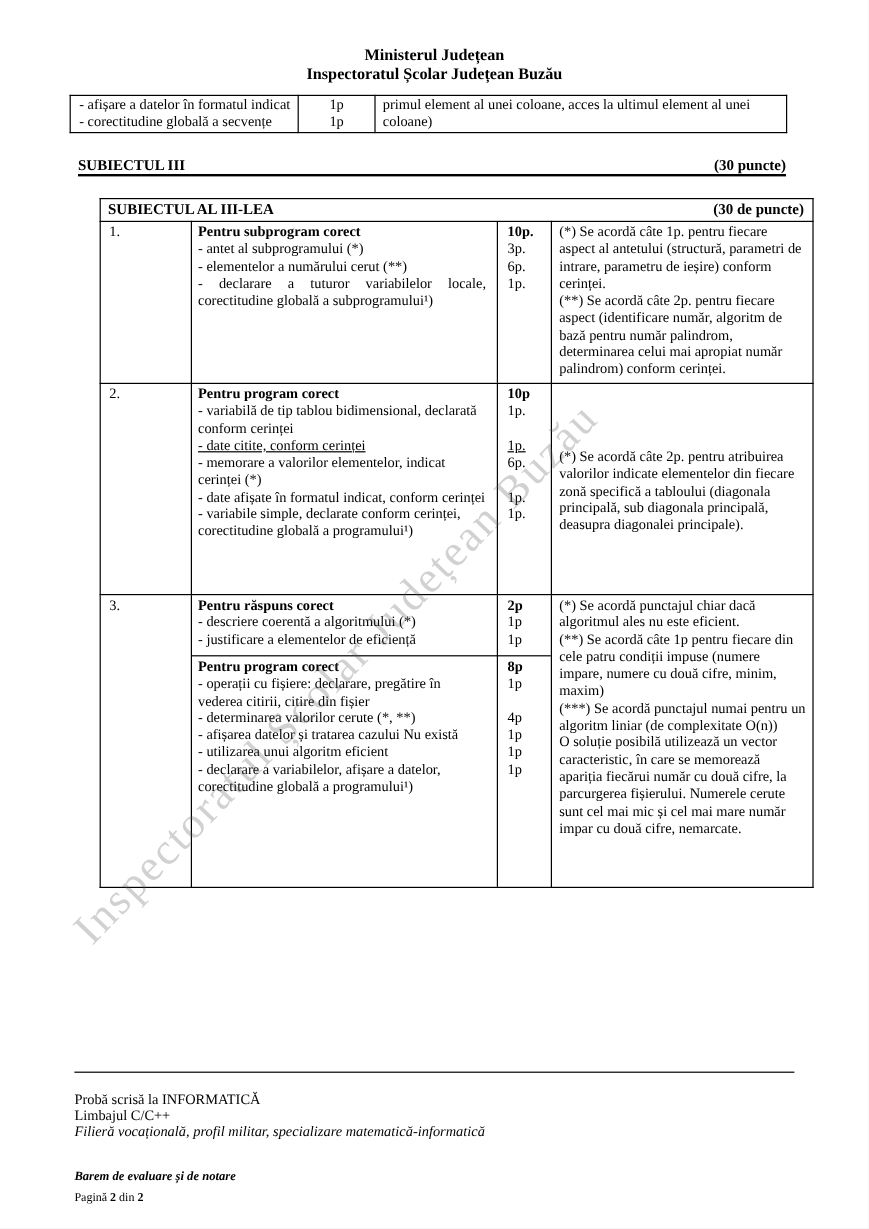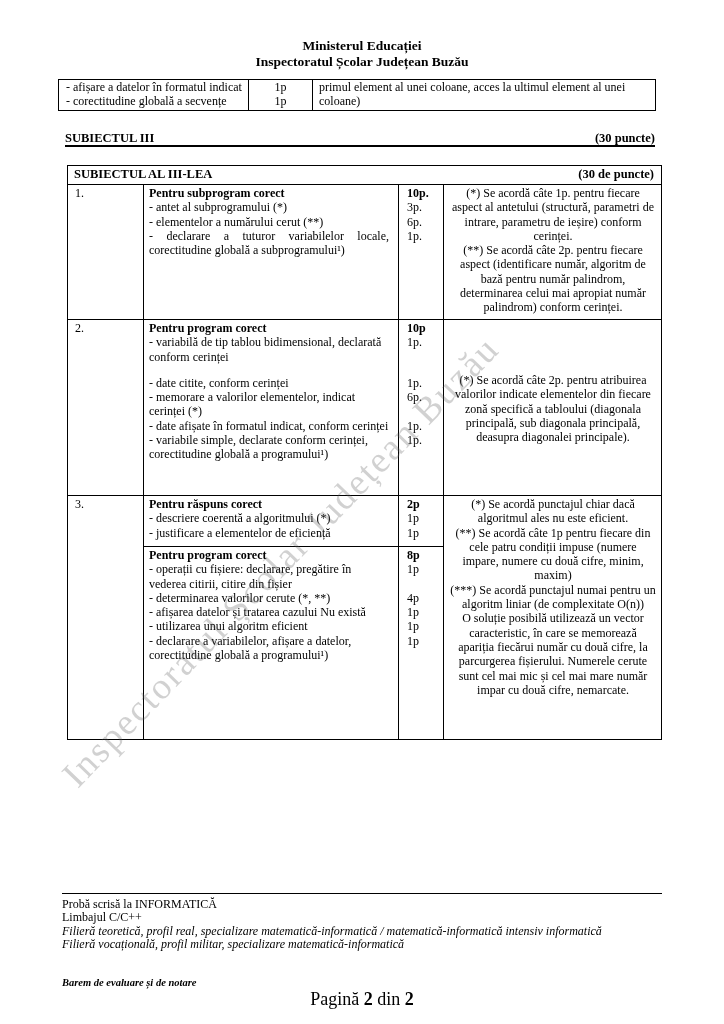--- a/index.html
+++ b/index.html
@@ -30,61 +30,61 @@
   .toptable td{border:1px solid #000;vertical-align:top;padding:0;}
   .tt-desc{padding:0 4px 1px 7px !important;}
   .tt-pts{text-align:center;padding-top:0 !important;}
   .tt-note{padding:0 5px 1px 6px !important;}
   
   .subject{position:absolute;top:131px;left:65px;width:590px;z-index:1;
            display:flex;justify-content:space-between;
            font-weight:bold;font-size:12.5px;
            border-bottom:2.5px solid #000;padding-bottom:0;}
   
-  .maintable{position:absolute;top:165px;left:67px;width:594px;z-index:1;
+  .maintable{position:absolute;top:165px;left:83px;width:594px;z-index:1;
              border:1.5px solid #000;}
   .maintable td{border:1px solid #000;vertical-align:top;}
   .thead-cell{height:18px;padding:0 !important;}
   .thead-flex{display:flex;justify-content:space-between;
               font-weight:bold;font-size:12.5px;
               padding:1px 7px 0 6px;}
   .c-num{width:76px;padding:1px 2px 0 7px !important;}
   .c-body{width:300px;padding:0 !important;position:relative;}
   .c-body::after{content:"";position:absolute;top:0;bottom:0;right:44px;width:1px;background:#000;}
   .c-notes{width:218px;padding:1px 5px 2px 6px !important;}
   .bodywrap{display:flex;flex-direction:column;height:100%;}
   .sec{display:grid;grid-template-columns:1fr 44px;align-content:start;padding-top:1px;}
   .sec.sec2{border-top:1px solid #000;flex:1;}
   .sec .d{grid-column:1;padding:0 10px 0 5px;}
   .sec .p{grid-column:2;padding-left:8px;}
   .b{font-weight:bold;}
   .just{text-align:justify;}
-  .gap{margin-top:12px;}
-  .note{margin:0;text-align:center;}
+  .gap{margin-top:0;text-decoration:underline;}
+  .note{margin:0;}
   tr.r2 .note{margin-top:52px;}
   tr.r1{height:135px;}
   tr.r2{height:176px;}
   tr.r3{height:244px;}
   tr.r3 .sec1{height:49px;}
   
   .footer{position:absolute;top:893px;left:62px;width:600px;z-index:1;
-          border-top:1px solid #000;padding-top:4px;font-size:12px;line-height:13.4px;}
+          border-top:1px solid #000;padding-top:16px;font-size:12px;line-height:13.4px;}
   .f-italic{font-style:italic;}
   .f-bold-italic{font-style:italic;font-weight:bold;font-size:10.5px;margin-top:24px;}
-  .pageind{text-align:center;margin-top:4px;font-size:18px;}
+  .pageind{margin-top:4px;font-size:10px;}
 </style>
 </head>
 <body>
 
 <div class="page">
 
   <div class="watermark">Inspectoratul Școlar Județean Buzău</div>
 
   <div class="hdr">
-    <div>Ministerul Educației</div>
+    <div>Ministerul Județean</div>
     <div>Inspectoratul Școlar Județean Buzău</div>
   </div>
 
   <table class="toptable">
     <colgroup>
         <col style="width:190px">
         <col style="width:64px">
         <col style="width:343px">
       </colgroup>
     <tbody>
@@ -204,21 +204,20 @@
             <p class="note">O soluție posibilă utilizează un vector caracteristic, în care se memorează apariția fiecărui număr cu două cifre, la parcurgerea fișierului. Numerele cerute sunt cel mai mic și cel mai mare număr impar cu două cifre, nemarcate.</p>
           </td>
         </tr>
       </tbody>
   </table>
 
   <div class="footer">
     <div id="footer-lines">
         <div class="f-normal">Probă scrisă la INFORMATICĂ</div>
         <div class="f-normal">Limbajul C/C++</div>
-        <div class="f-italic">Filieră teoretică, profil real, specializare matematică-informatică / matematică-informatică intensiv informatică</div>
         <div class="f-italic">Filieră vocațională, profil militar, specializare matematică-informatică</div>
         <div class="f-bold-italic">Barem de evaluare și de notare</div>
       </div>
     <div class="pageind">
       <span>Pagină</span>
       <b>2</b>
       <span>din</span>
       <b>2</b>
     </div>
   </div>

